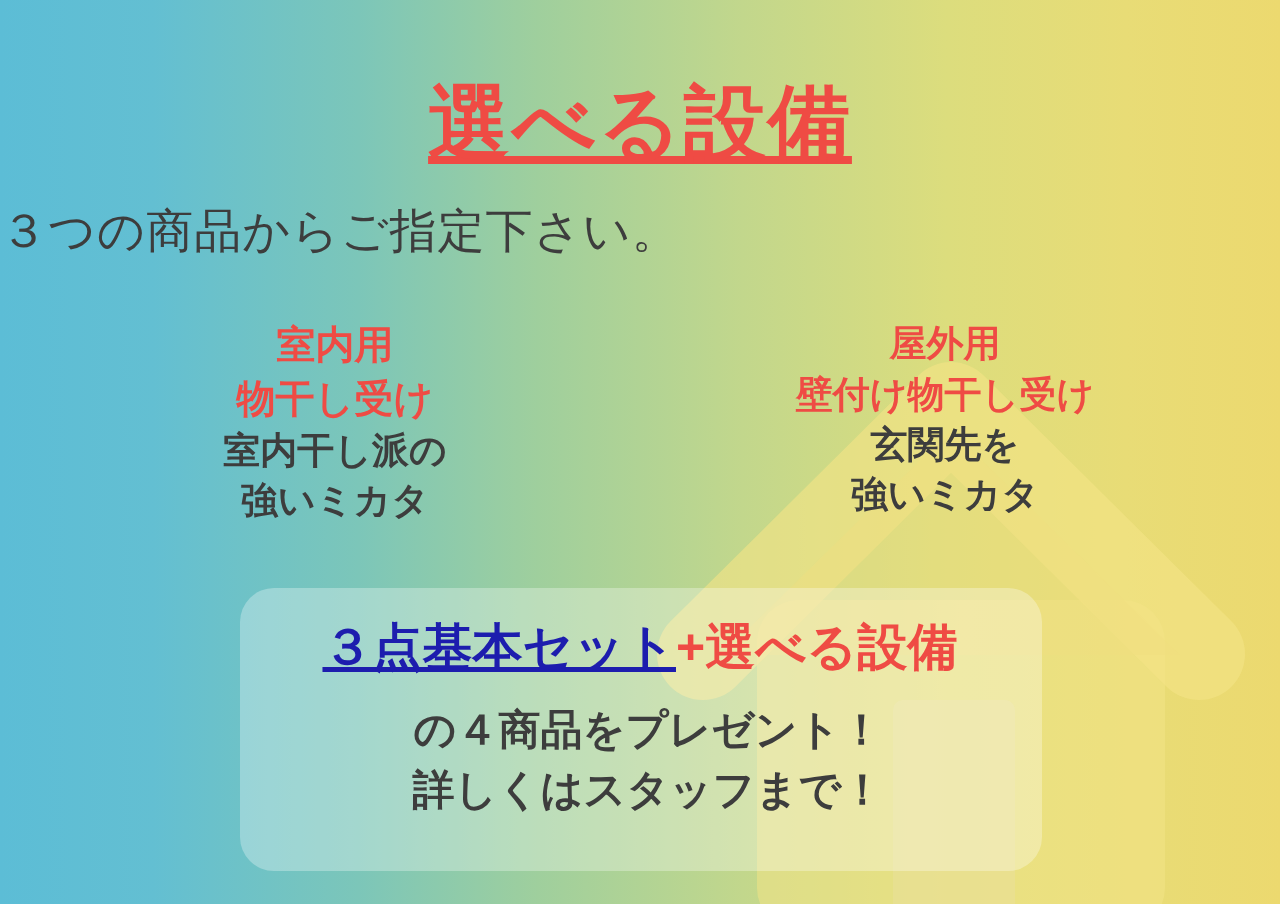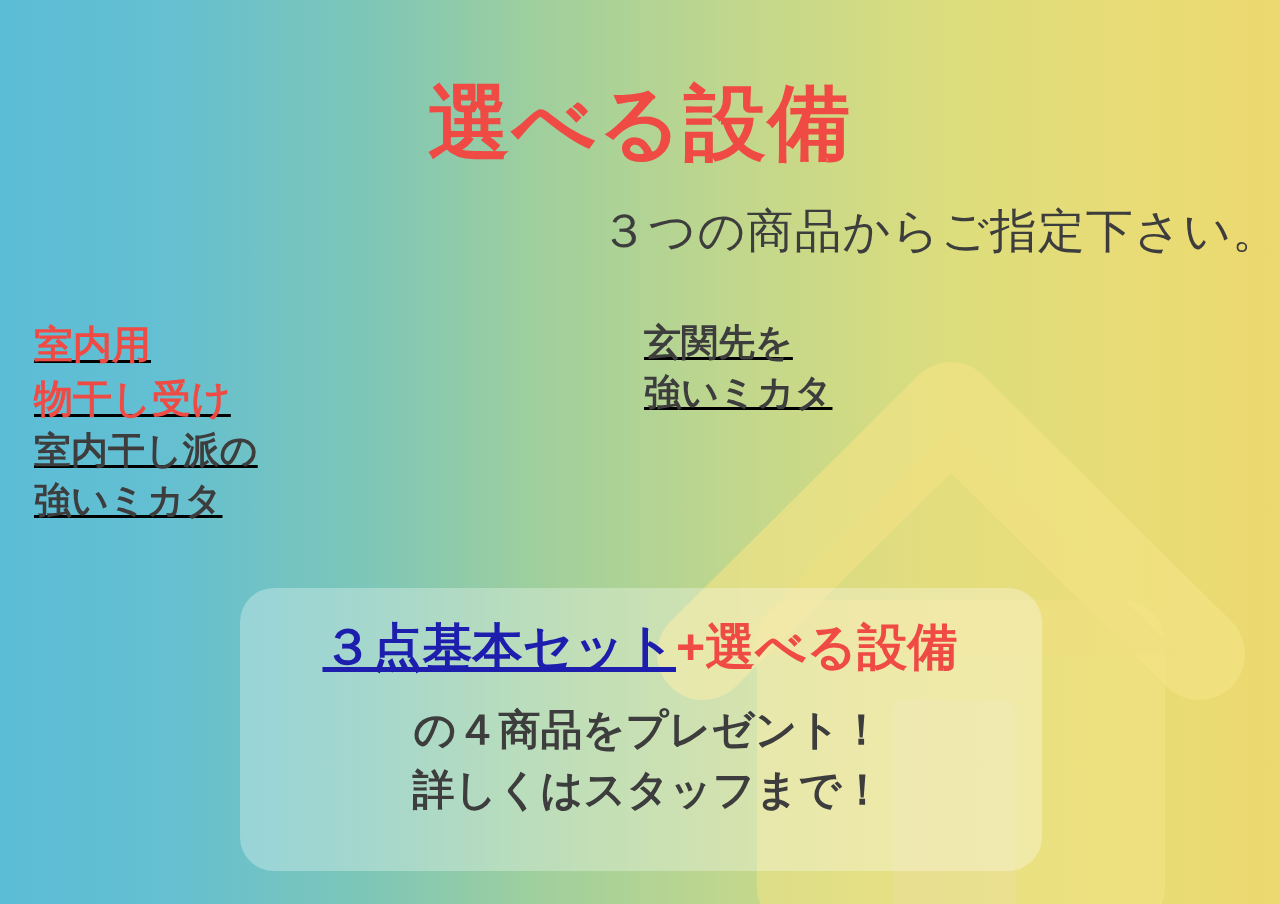--- a/index.html
+++ b/index.html
@@ -44,49 +44,49 @@
     position: absolute;
     left: 0;
     right: 0;
     top: 82px;
     text-align: center;
     font-size: 82px;
     line-height: 1;
     font-weight: 700;
     letter-spacing: 2px;
     color: #ef4b44;
+    text-decoration: underline;
   }
   .subtitle {
     position: absolute;
     left: 0;
     right: 0;
     top: 205px;
-    text-align: right;
+    text-align: left;
     font-size: 47px;
     line-height: 1.1;
     font-weight: 500;
     letter-spacing: 1px;
     color: #3d3d3d;
   }
 
   
   .columns {
     position: absolute;
     left: 30px;
     right: 30px;
     top: 318px;
     display: flex;
     justify-content: space-between;
     align-items: flex-start;
   }
   .col {
     flex: 1 1 0;
-    text-align: left;
+    text-align: center;
     padding: 0 4px;
-    text-decoration: underline;
   }
   .col-name {
     color: #ef4b44;
     font-weight: 700;
     font-size: 39px;
     line-height: 1.38;
     letter-spacing: 0px;
     white-space: pre-line;
   }
   .col-desc {
@@ -163,20 +163,22 @@
 
     <div class="col">
       <div class="col-name">室内用
 物干し受け</div>
       <div class="col-desc">室内干し派の
 強いミカタ</div>
     </div>
 
 
     <div class="col wide">
+      <div class="col-name">屋外用
+壁付け物干し受け</div>
       <div class="col-desc">玄関先を
 強いミカタ</div>
     </div>
 
   </div>
 
   <div class="panel"></div>
 
   <div class="panel-line1">
     <span class="navy">３点基本セット</span><span class="red">+選べる設備</span>

